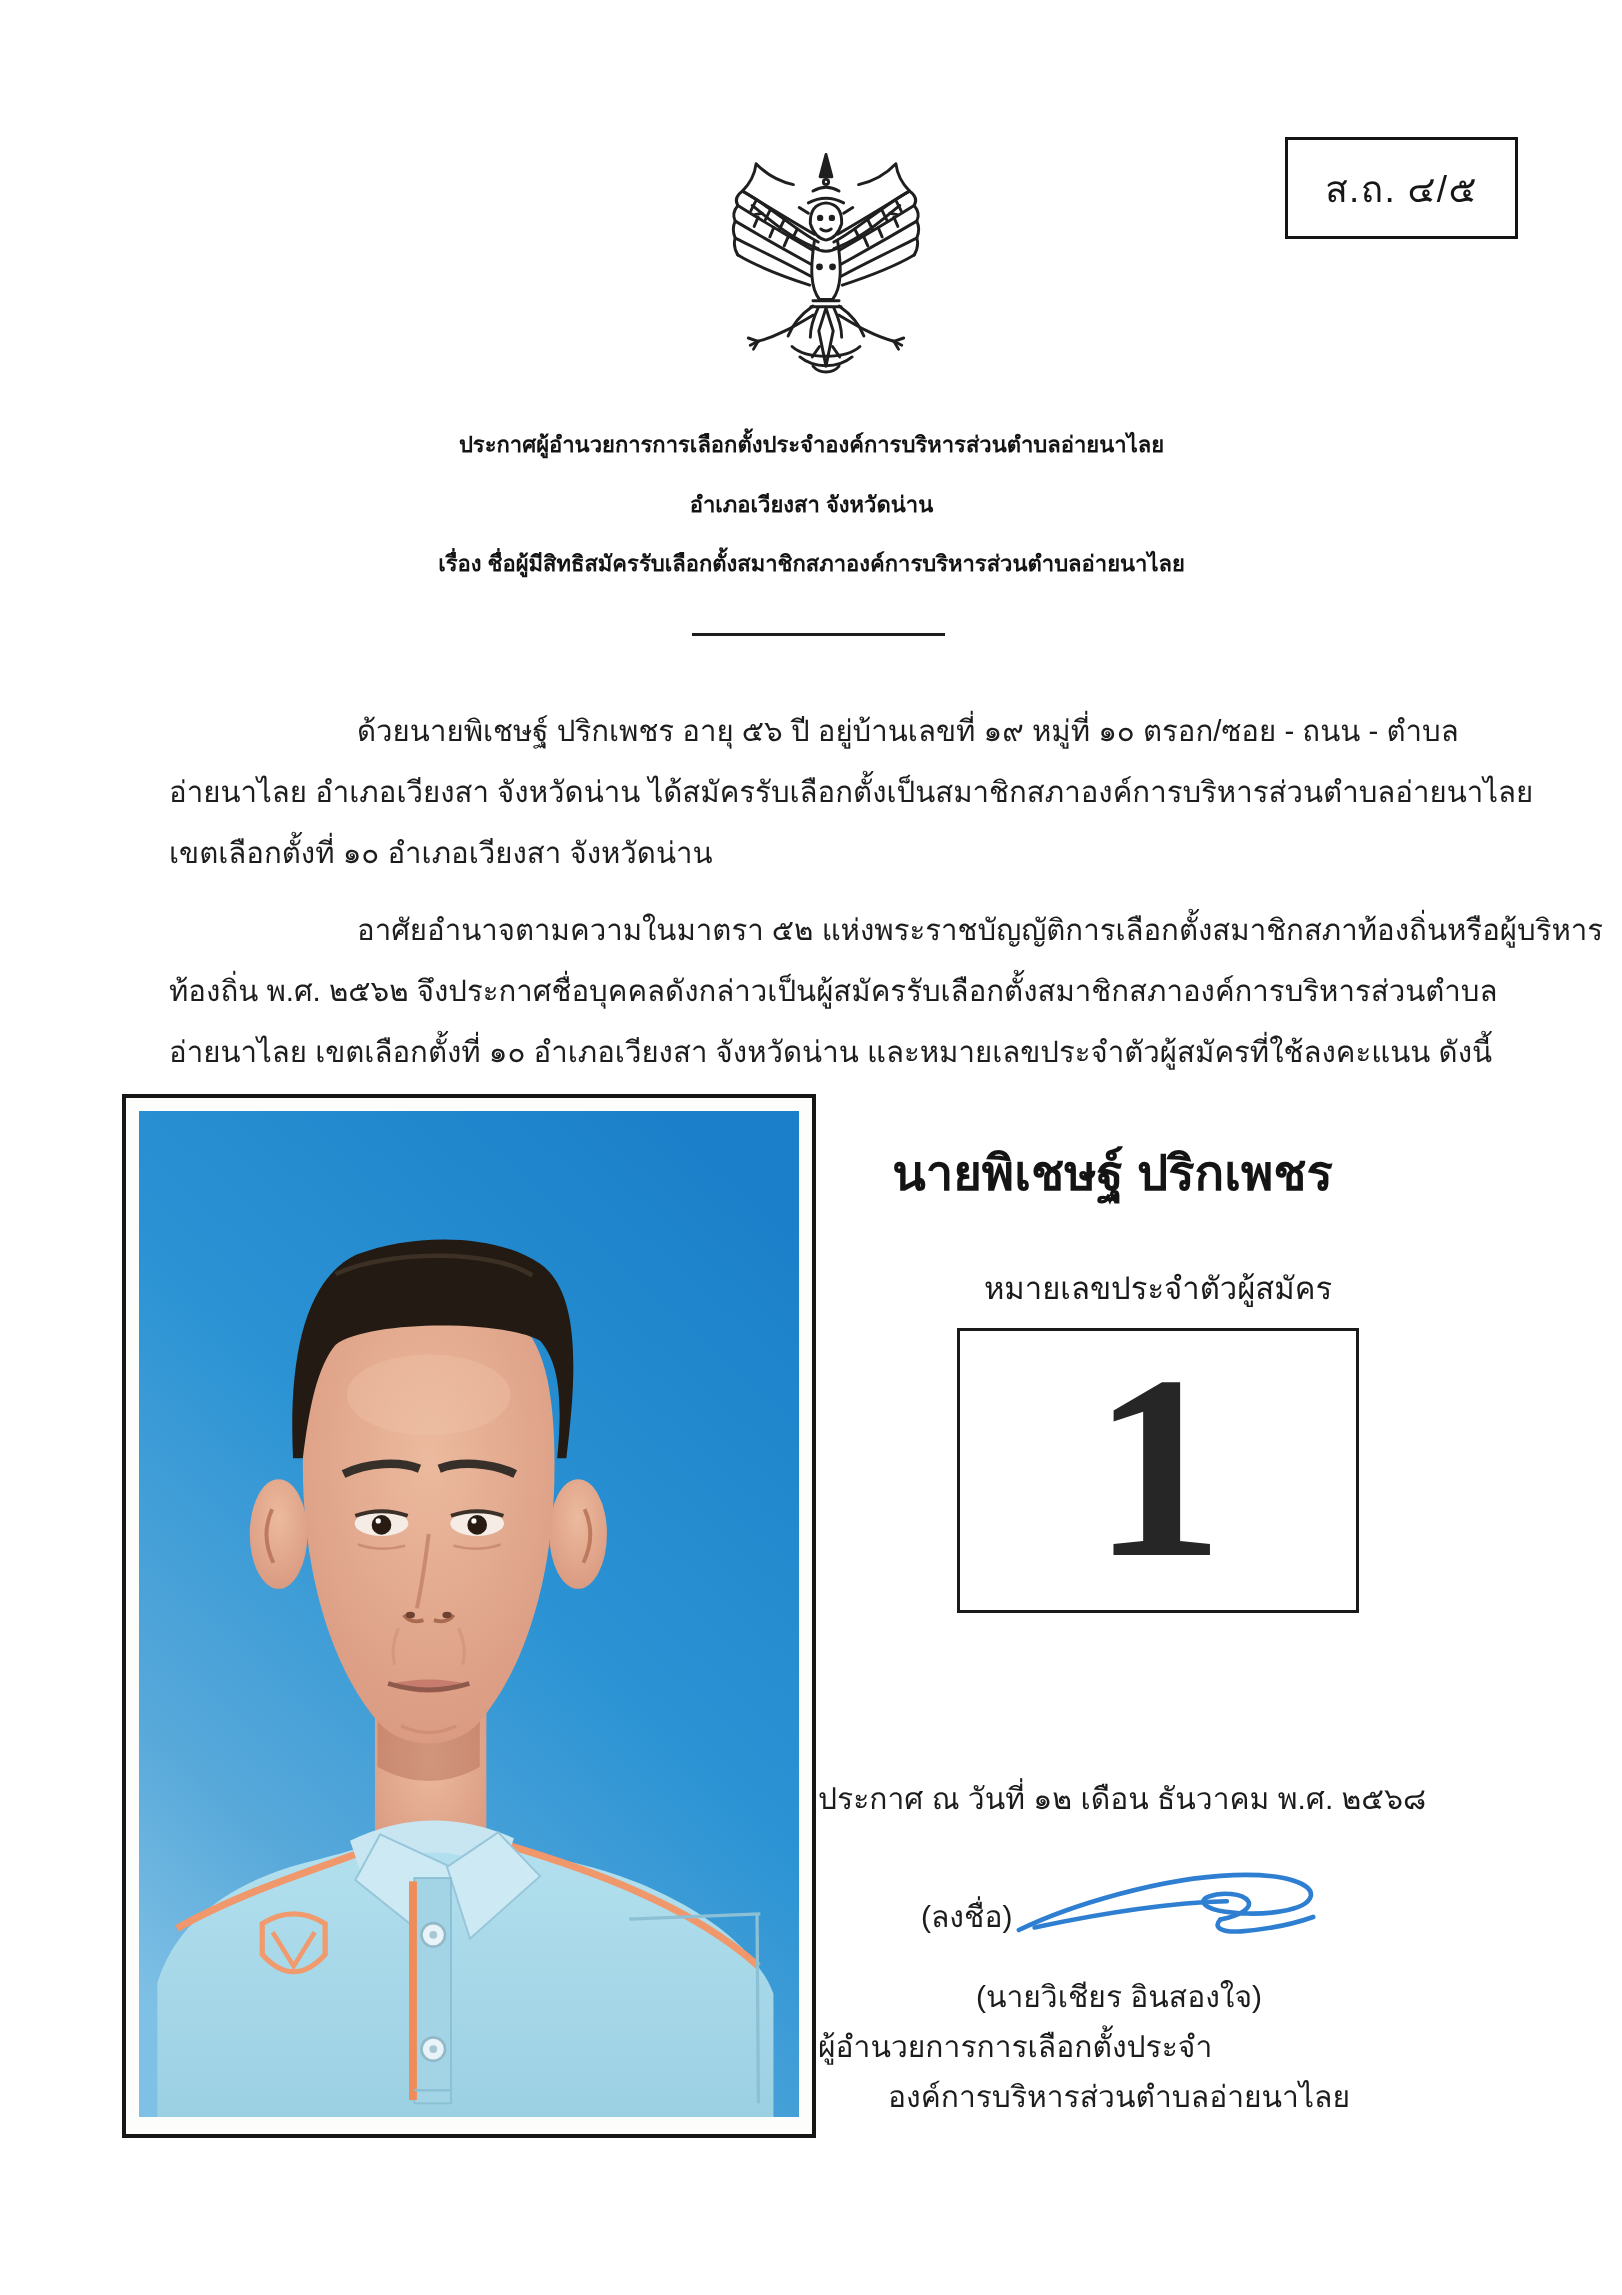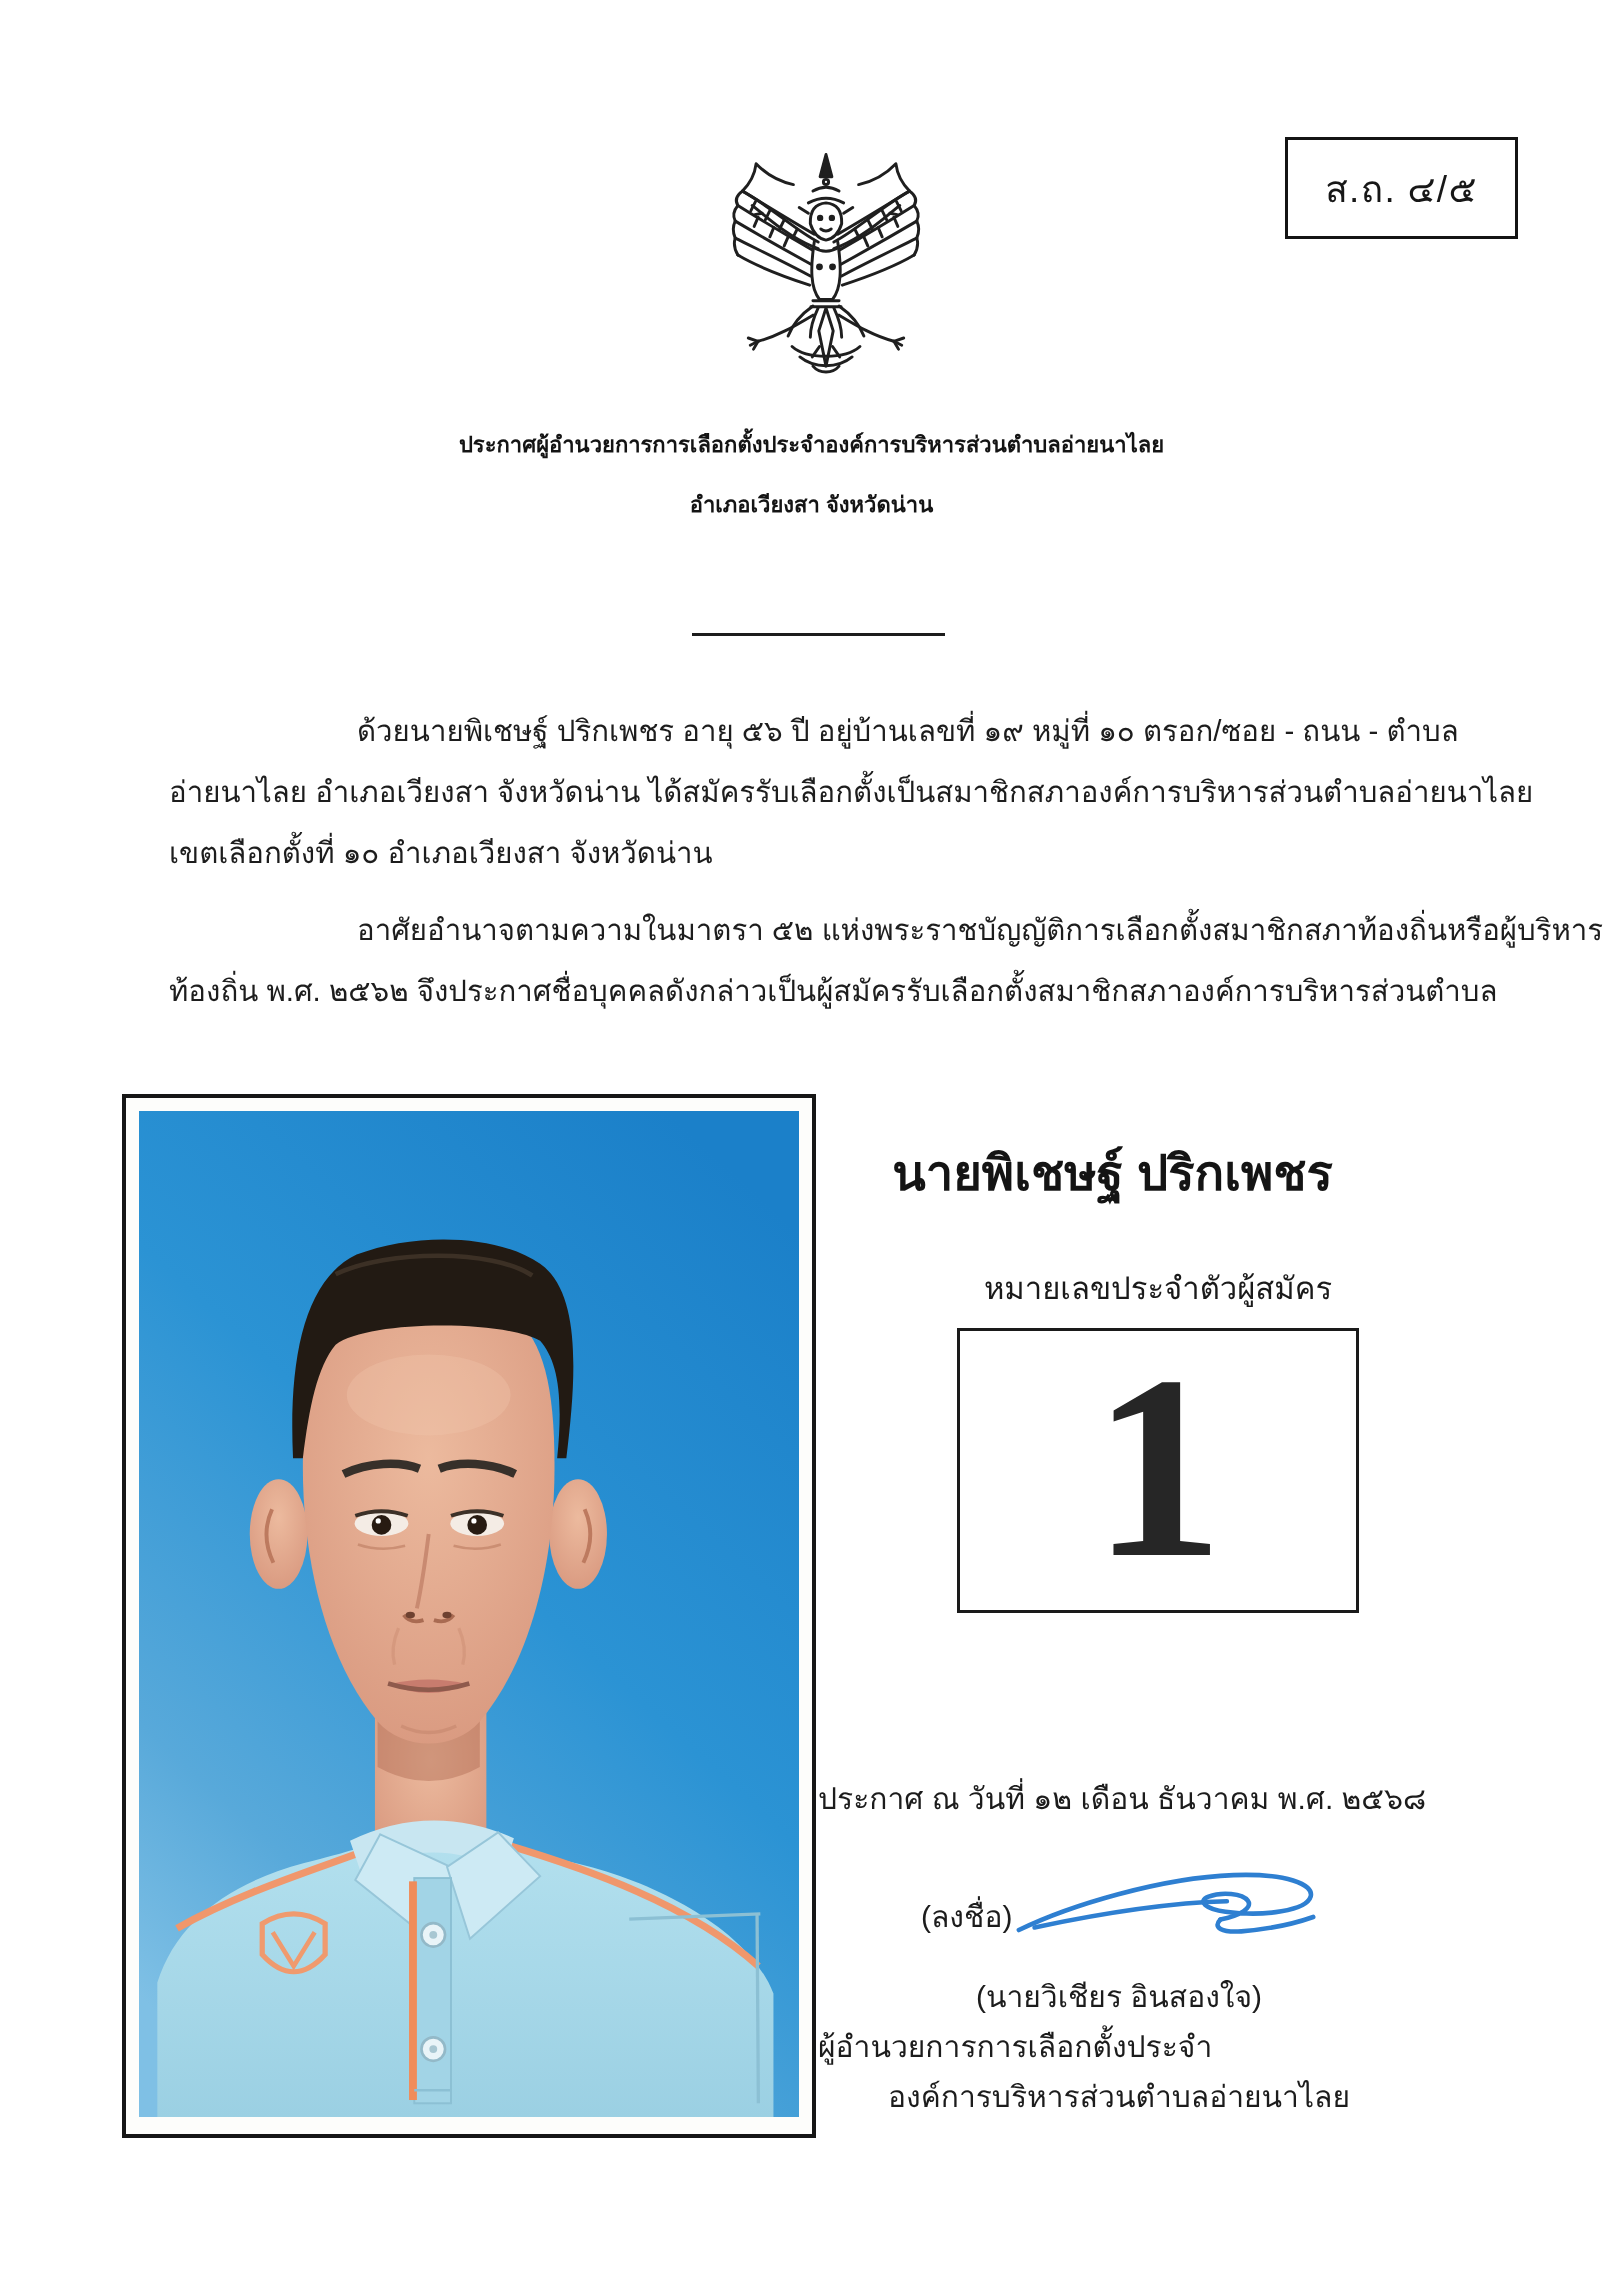--- a/index.html
+++ b/index.html
@@ -142,28 +142,30 @@
       <path d="M160,302 L149,318"></path>
         <path d="M180,302 L191,318"></path>
       <path d="M118,302 C140,322 200,322 222,302"></path>
       <path d="M130,318 C152,336 188,336 210,318"></path>
       <path d="M150,332 C160,344 180,344 190,332"></path>
     </g>
   </svg>
 
   <div class="abs title" style="top:427px">ประกาศผู้อำนวยการการเลือกตั้งประจำองค์การบริหารส่วนตำบลอ่ายนาไลย</div>
   <div class="abs title" style="top:487px">อำเภอเวียงสา จังหวัดน่าน</div>
+  <div class="abs title" style="top:546px">เรื่อง ชื่อผู้มีสิทธิสมัครรับเลือกตั้งสมาชิกสภาองค์การบริหารส่วนตำบลอ่ายนาไลย</div>
   <div class="abs divider"></div>
 
   <div class="abs bodyline indent" style="top:707px">ด้วยนายพิเชษฐ์ ปริกเพชร อายุ ๕๖ ปี อยู่บ้านเลขที่ ๑๙ หมู่ที่ ๑๐ ตรอก/ซอย - ถนน - ตำบล</div>
   <div class="abs bodyline" style="top:768px">อ่ายนาไลย อำเภอเวียงสา จังหวัดน่าน ได้สมัครรับเลือกตั้งเป็นสมาชิกสภาองค์การบริหารส่วนตำบลอ่ายนาไลย</div>
   <div class="abs bodyline" style="top:829px">เขตเลือกตั้งที่ ๑๐ อำเภอเวียงสา จังหวัดน่าน</div>
 
   <div class="abs bodyline indent" style="top:906px">อาศัยอำนาจตามความในมาตรา ๕๒ แห่งพระราชบัญญัติการเลือกตั้งสมาชิกสภาท้องถิ่นหรือผู้บริหาร</div>
   <div class="abs bodyline" style="top:967px">ท้องถิ่น พ.ศ. ๒๕๖๒ จึงประกาศชื่อบุคคลดังกล่าวเป็นผู้สมัครรับเลือกตั้งสมาชิกสภาองค์การบริหารส่วนตำบล</div>
+  <div class="abs bodyline" style="top:1028px">อ่ายนาไลย เขตเลือกตั้งที่ ๑๐ อำเภอเวียงสา จังหวัดน่าน และหมายเลขประจำตัวผู้สมัครที่ใช้ลงคะแนน ดังนี้</div>
 
   <div class="abs photo-frame">
     <svg viewBox="0 0 1007 1541" preserveAspectRatio="none">
       <defs>
         <linearGradient id="bg" x1="0.8" y1="0" x2="0.2" y2="1">
           <stop offset="0" stop-color="#1b80c9"></stop>
           <stop offset="0.45" stop-color="#2b93d4"></stop>
           <stop offset="0.8" stop-color="#58a9da"></stop>
           <stop offset="1" stop-color="#7fc0e5"></stop>
         </linearGradient>

